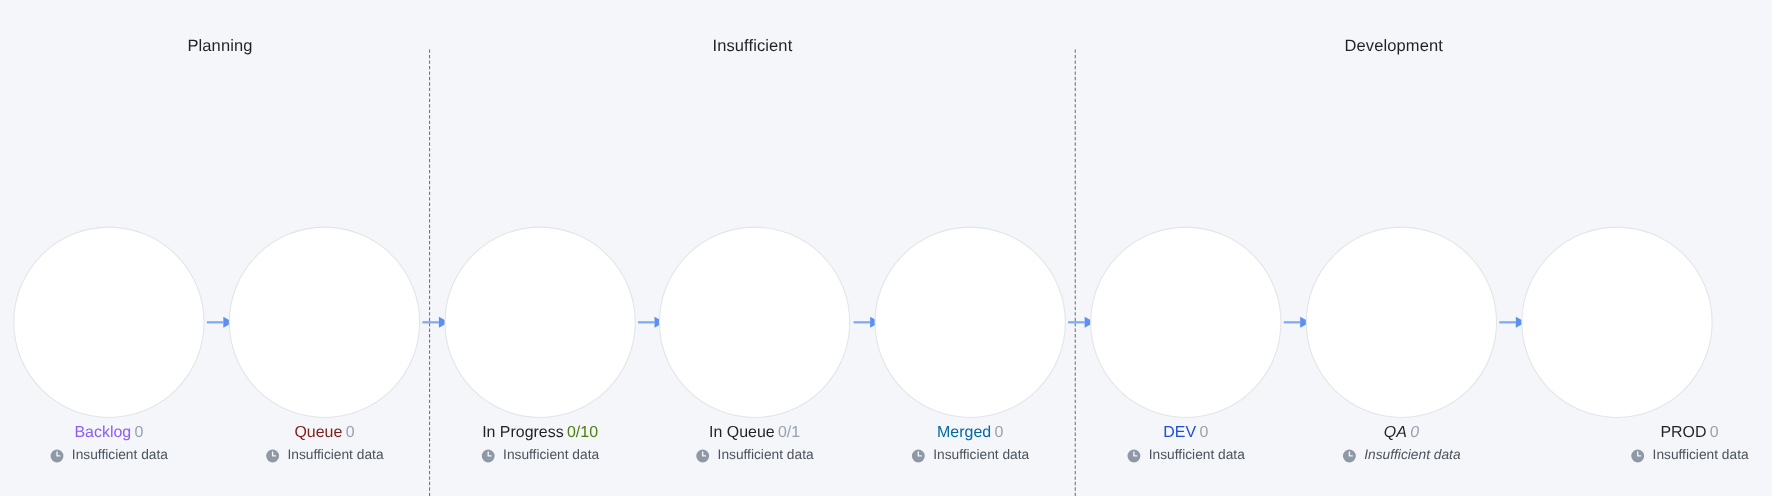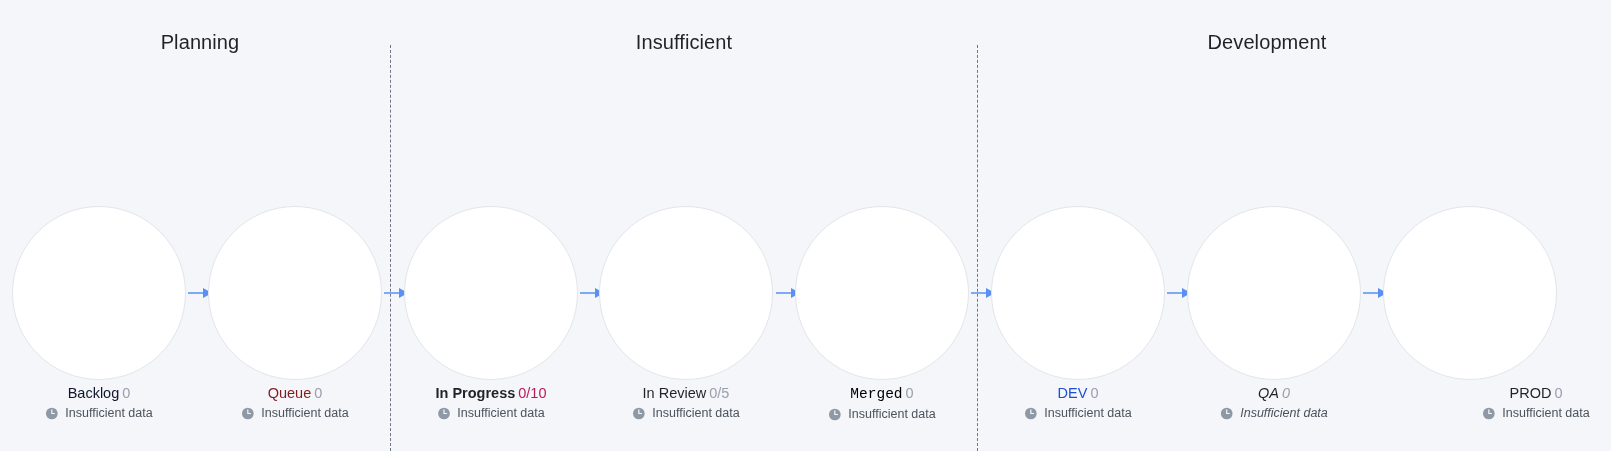--- a/index.html
+++ b/index.html
@@ -17,21 +17,21 @@
     position: relative;
     width: 1611px;
     height: 451px;
     background: #f4f6fa;
   }
 
   
   .phase-header {
     position: absolute;
     top: 32px;
-    font-size: 20px;
+    font-size: 15px;
     line-height: 20px;
     color: #1f2328;
     white-space: nowrap;
     transform: translateX(-50%);
     letter-spacing: 0.1px;
   }
 
   
   .phase-divider {
     position: absolute;
@@ -91,21 +91,21 @@
     color: #1f2328;
   }
   .stage-count {
     font-size: 14.5px;
     color: #98a1ad;
     margin-left: 3px;
   }
   .stage-status {
     margin-top: 3px;
     display: flex;
-    align-items: center;
+    align-items: flex-end;
     justify-content: center;
     gap: 7px;
     font-size: 12.5px;
     line-height: 16px;
     color: #4c535d;
   }
   .clock-icon {
     display: inline-block;
     width: 13px;
     height: 13px;
@@ -160,61 +160,61 @@
       <div class="stage-node" style="left: 295px; background: rgb(255, 255, 255); border-color: rgb(226, 229, 233);"></div>
       <div class="stage-node" style="left: 491px; background: rgb(255, 255, 255); border-color: rgb(226, 229, 233);"></div>
       <div class="stage-node" style="left: 686px; background: rgb(255, 255, 255); border-color: rgb(226, 229, 233);"></div>
       <div class="stage-node" style="left: 882px; background: rgb(255, 255, 255); border-color: rgb(226, 229, 233);"></div>
       <div class="stage-node" style="left: 1078px; background: rgb(255, 255, 255); border-color: rgb(226, 229, 233);"></div>
       <div class="stage-node" style="left: 1274px; background: rgb(255, 255, 255); border-color: rgb(226, 229, 233);"></div>
       <div class="stage-node" style="left: 1470px; background: rgb(255, 255, 255); border-color: rgb(226, 229, 233);"></div>
     </div>
   <div id="stage-labels">
       <div class="stage-label" style="left: 99px;">
-        <div><span class="stage-title" style="color: #0f172a;">Backlog</span><span class="stage-count" style="color: rgb(152, 161, 173);">0</span></div>
+        <div><span class="stage-title" style="color: #8b5cf6;">Backlog</span><span class="stage-count" style="color: rgb(152, 161, 173);">0</span></div>
         <div class="stage-status" style="color: rgb(76, 83, 93);">
           <span class="clock-icon"><svg viewBox="0 0 16 16" width="13" height="13" aria-hidden="true">
               <circle cx="8" cy="8" r="7.2" fill="#8f99a6"></circle>
               <path d="M8 3.6 V8 H11.2" stroke="#f4f6fa" stroke-width="1.5" stroke-linecap="round" stroke-linejoin="round" fill="none"></path>
             </svg></span>
           <span>Insufficient data</span>
         </div>
       </div>
       <div class="stage-label" style="left: 295px;">
         <div><span class="stage-title" style="color: #7f1d1d;">Queue</span><span class="stage-count" style="color: rgb(152, 161, 173);">0</span></div>
         <div class="stage-status" style="color: rgb(76, 83, 93);">
           <span class="clock-icon"><svg viewBox="0 0 16 16" width="13" height="13" aria-hidden="true">
               <circle cx="8" cy="8" r="7.2" fill="#8f99a6"></circle>
               <path d="M8 3.6 V8 H11.2" stroke="#f4f6fa" stroke-width="1.5" stroke-linecap="round" stroke-linejoin="round" fill="none"></path>
             </svg></span>
           <span>Insufficient data</span>
         </div>
       </div>
       <div class="stage-label" style="left: 491px;">
-        <div><span class="stage-title" style="color: rgb(31, 35, 40); font-weight: bold;">In Progress</span><span class="stage-count" style="color: #be185d; margin-top: 30px;">0/10</span></div>
+        <div><span class="stage-title" style="color: rgb(31, 35, 40);">In Progress</span><span class="stage-count" style="color: #4d7c0f; margin-top: 30px;">0/10</span></div>
         <div class="stage-status" style="color: rgb(76, 83, 93);">
           <span class="clock-icon"><svg viewBox="0 0 16 16" width="13" height="13" aria-hidden="true">
               <circle cx="8" cy="8" r="7.2" fill="#8f99a6"></circle>
               <path d="M8 3.6 V8 H11.2" stroke="#f4f6fa" stroke-width="1.5" stroke-linecap="round" stroke-linejoin="round" fill="none"></path>
             </svg></span>
           <span>Insufficient data</span>
         </div>
       </div>
       <div class="stage-label" style="left: 686px;">
-        <div><span class="stage-title" style="color: rgb(31, 35, 40);">In Review</span><span class="stage-count" style="color: rgb(152, 161, 173);">0/5</span></div>
+        <div><span class="stage-title" style="color: rgb(31, 35, 40);">In Queue</span><span class="stage-count" style="color: rgb(152, 161, 173);">0/1</span></div>
         <div class="stage-status" style="color: rgb(76, 83, 93);">
           <span class="clock-icon"><svg viewBox="0 0 16 16" width="13" height="13" aria-hidden="true">
               <circle cx="8" cy="8" r="7.2" fill="#8f99a6"></circle>
               <path d="M8 3.6 V8 H11.2" stroke="#f4f6fa" stroke-width="1.5" stroke-linecap="round" stroke-linejoin="round" fill="none"></path>
             </svg></span>
           <span>Insufficient data</span>
         </div>
       </div>
       <div class="stage-label" style="left: 882px;">
-        <div><span class="stage-title" style="color: #000000; font-family: Liberation Mono, monospace;">Merged</span><span class="stage-count" style="color: rgb(152, 161, 173);">0</span></div>
+        <div><span class="stage-title" style="color: #0369a1;">Merged</span><span class="stage-count" style="color: rgb(152, 161, 173);">0</span></div>
         <div class="stage-status" style="color: rgb(76, 83, 93);">
           <span class="clock-icon"><svg viewBox="0 0 16 16" width="13" height="13" aria-hidden="true">
               <circle cx="8" cy="8" r="7.2" fill="#8f99a6"></circle>
               <path d="M8 3.6 V8 H11.2" stroke="#f4f6fa" stroke-width="1.5" stroke-linecap="round" stroke-linejoin="round" fill="none"></path>
             </svg></span>
           <span>Insufficient data</span>
         </div>
       </div>
       <div class="stage-label" style="left: 1078px;">
         <div><span class="stage-title" style="color: #1d4ed8;">DEV</span><span class="stage-count" style="color: rgb(152, 161, 173);">0</span></div>

